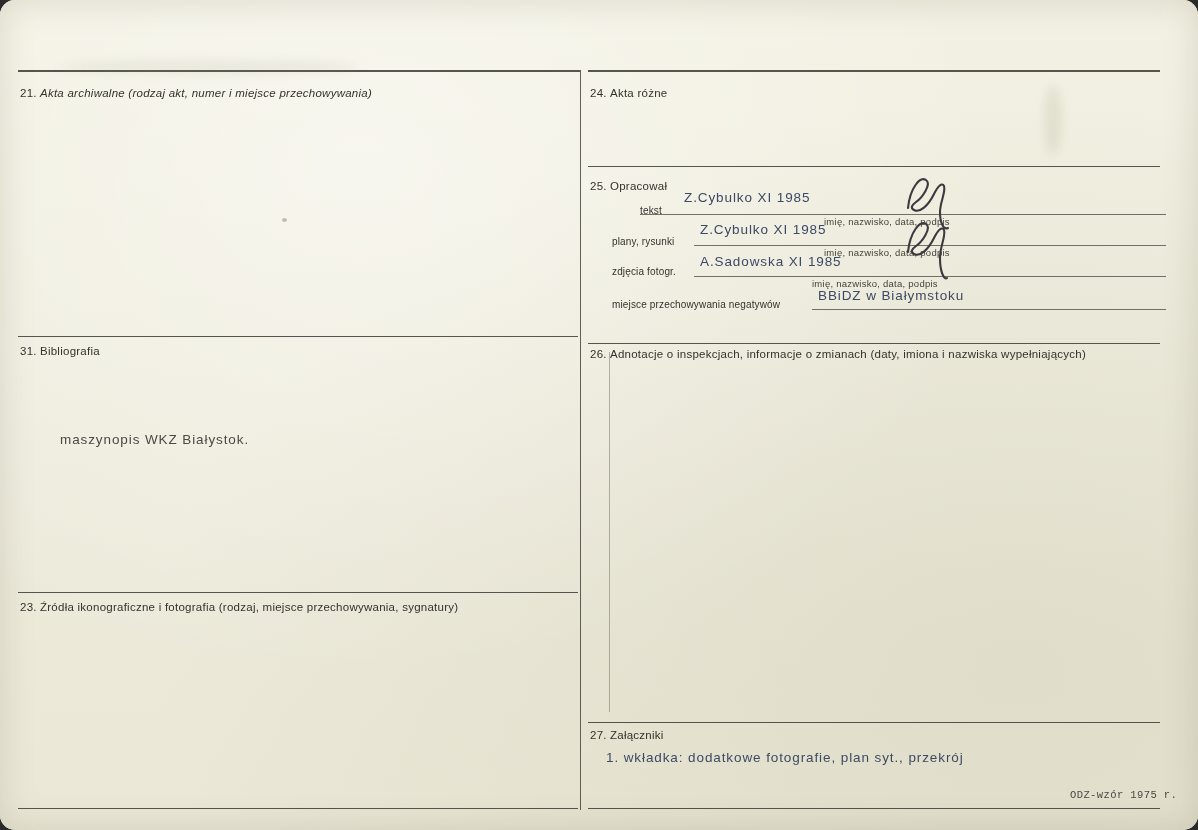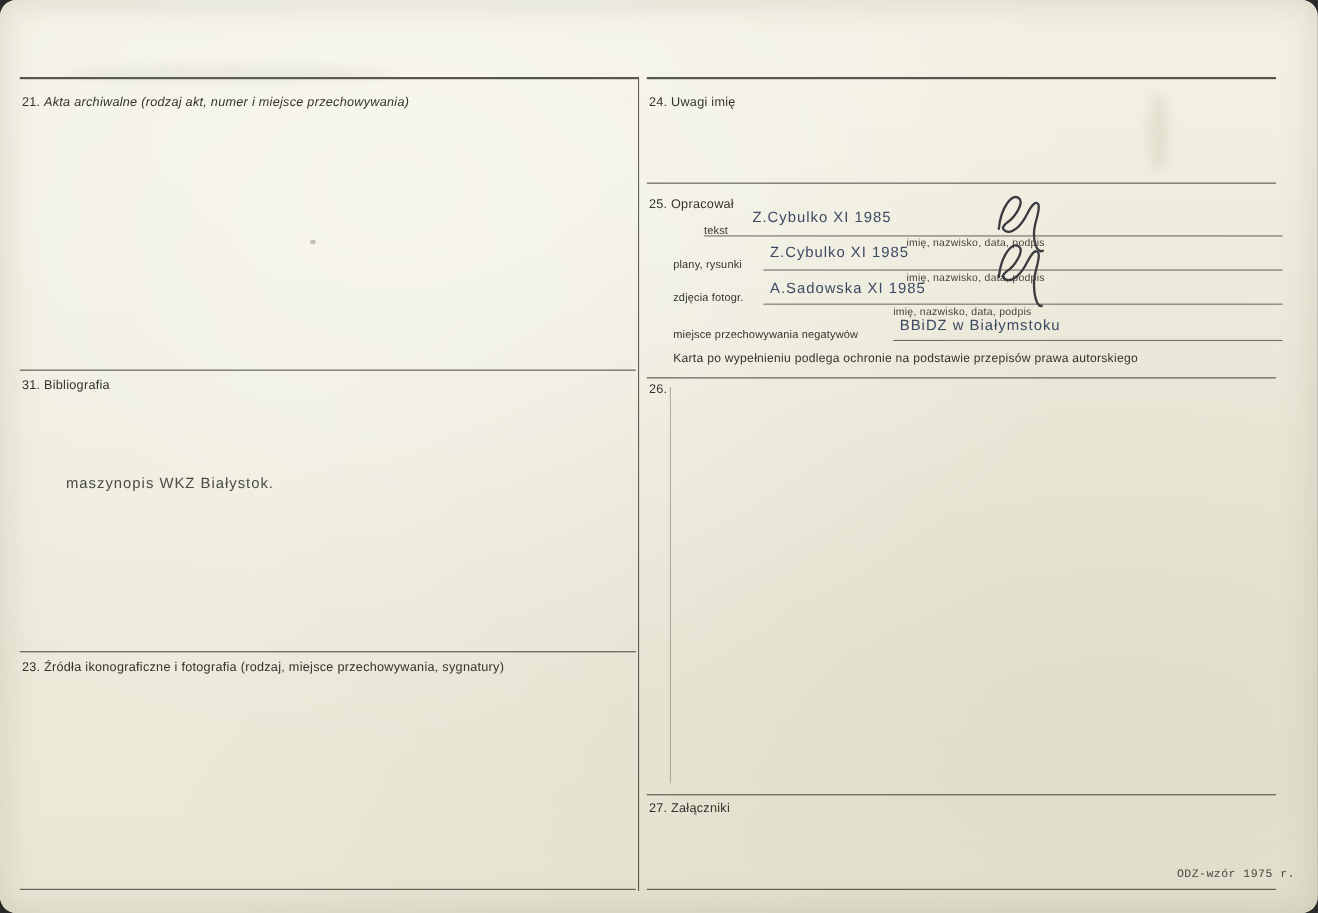--- a/index.html
+++ b/index.html
@@ -139,21 +139,21 @@
   <div class="lbl num" style="left:20px; top:345px;">31.</div>
   <div class="lbl" style="left:40px; top:345px;">Bibliografia</div>
 
   <div class="tw" style="left:60px; top:432px;">maszynopis WKZ Białystok.</div>
 
   <div class="lbl num" style="left:20px; top:601px;">23.</div>
   <div class="lbl" style="left:40px; top:601px;">Źródła ikonograficzne i fotografia (rodzaj, miejsce przechowywania, sygnatury)</div>
   <div style="position:absolute; left:40px; top:624px; width:520px; height:170px;"></div>
 
   <div class="lbl num" style="left:590px; top:87px;">24.</div>
-  <div class="lbl" style="left:610px; top:87px;">Uwagi imię</div>
+  <div class="lbl" style="left:610px; top:87px;">Akta różne</div>
   <div style="position:absolute; left:610px; top:110px; width:540px; height:46px;"></div>
 
   <div class="lbl num" style="left:590px; top:180px;">25.</div>
   <div class="lbl" style="left:610px; top:180px;">Opracował</div>
 
   <div class="lbl small" style="left:640px; top:205px;">tekst</div>
   <div class="uline" style="left:640px; top:214px; width:526px;"></div>
   <div class="tw blue" style="left:684px; top:190px;">Z.Cybulko XI 1985</div>
   <div class="lbl tiny" style="left:824px; top:216px;">imię, nazwisko, data, podpis</div>
 
@@ -164,34 +164,35 @@
 
   <div class="lbl small" style="left:612px; top:266px;">zdjęcia fotogr.</div>
   <div class="uline" style="left:694px; top:276px; width:472px;"></div>
   <div class="tw blue" style="left:700px; top:254px;">A.Sadowska XI 1985</div>
   <div class="lbl tiny" style="left:812px; top:278px;">imię, nazwisko, data, podpis</div>
 
   <div class="lbl small" style="left:612px; top:299px;">miejsce przechowywania negatywów</div>
   <div class="uline" style="left:812px; top:309px; width:354px;"></div>
   <div class="tw blue" style="left:818px; top:288px;">BBiDZ w Białymstoku</div>
 
-  <div class="lbl" style="left:612px; top:320px; font-size:11px;">Karta po wypełnieniu podlega ochronie na podstawie przepisów prawa autorskiego</div>
 
   <svg class="sig" style="left:900px; top:168px;" width="60" height="70" viewBox="0 0 60 70">
     <path d="M8 40 C10 20, 20 8, 26 12 C32 16, 22 30, 16 34 C12 37, 10 40, 14 42 C20 45, 28 38, 34 26 C38 18, 42 14, 44 18 C46 24, 40 34, 40 44 C40 56, 44 62, 48 60" fill="none" stroke="#3a3a40" stroke-width="2.1" stroke-linecap="round"></path>
   </svg>
   <svg class="sig" style="left:900px; top:214px;" width="60" height="72" viewBox="0 0 60 72">
     <path d="M8 38 C10 18, 20 6, 26 10 C32 14, 22 28, 16 32 C12 35, 10 38, 14 40 C20 43, 28 36, 34 24 C38 16, 42 12, 44 16 C46 22, 40 32, 40 44 C40 58, 44 66, 47 64" fill="none" stroke="#3a3a40" stroke-width="2.1" stroke-linecap="round"></path>
   </svg>
 
   <div class="lbl num" style="left:590px; top:348px;">26.</div>
+  <div class="lbl" style="left:610px; top:348px;">Adnotacje o inspekcjach, informacje o zmianach (daty, imiona i nazwiska wypełniających)</div>
   <div style="position:absolute; left:614px; top:372px; width:540px; height:340px;"></div>
 
   <div class="lbl num" style="left:590px; top:729px;">27.</div>
   <div class="lbl" style="left:610px; top:729px;">Załączniki</div>
+  <div class="tw blue" style="left:606px; top:750px;">1. wkładka: dodatkowe fotografie, plan syt., przekrój</div>
 
   <div class="footer-note" style="left:1070px; top:789px;">ODZ-wzór 1975 r.</div>
 
   <div class="smudge" style="left:282px; top:218px; width:5px; height:4px; background:rgba(90,88,70,0.35);"></div>
   <div class="smudge" style="left:1044px; top:85px; width:18px; height:70px; background:rgba(160,155,130,0.18); filter:blur(5px);"></div>
   <div class="smudge" style="left:60px; top:60px; width:300px; height:14px; background:rgba(150,146,120,0.12); filter:blur(5px);"></div>
 
   <div class="edge-shadow"></div>
 </div>
 

